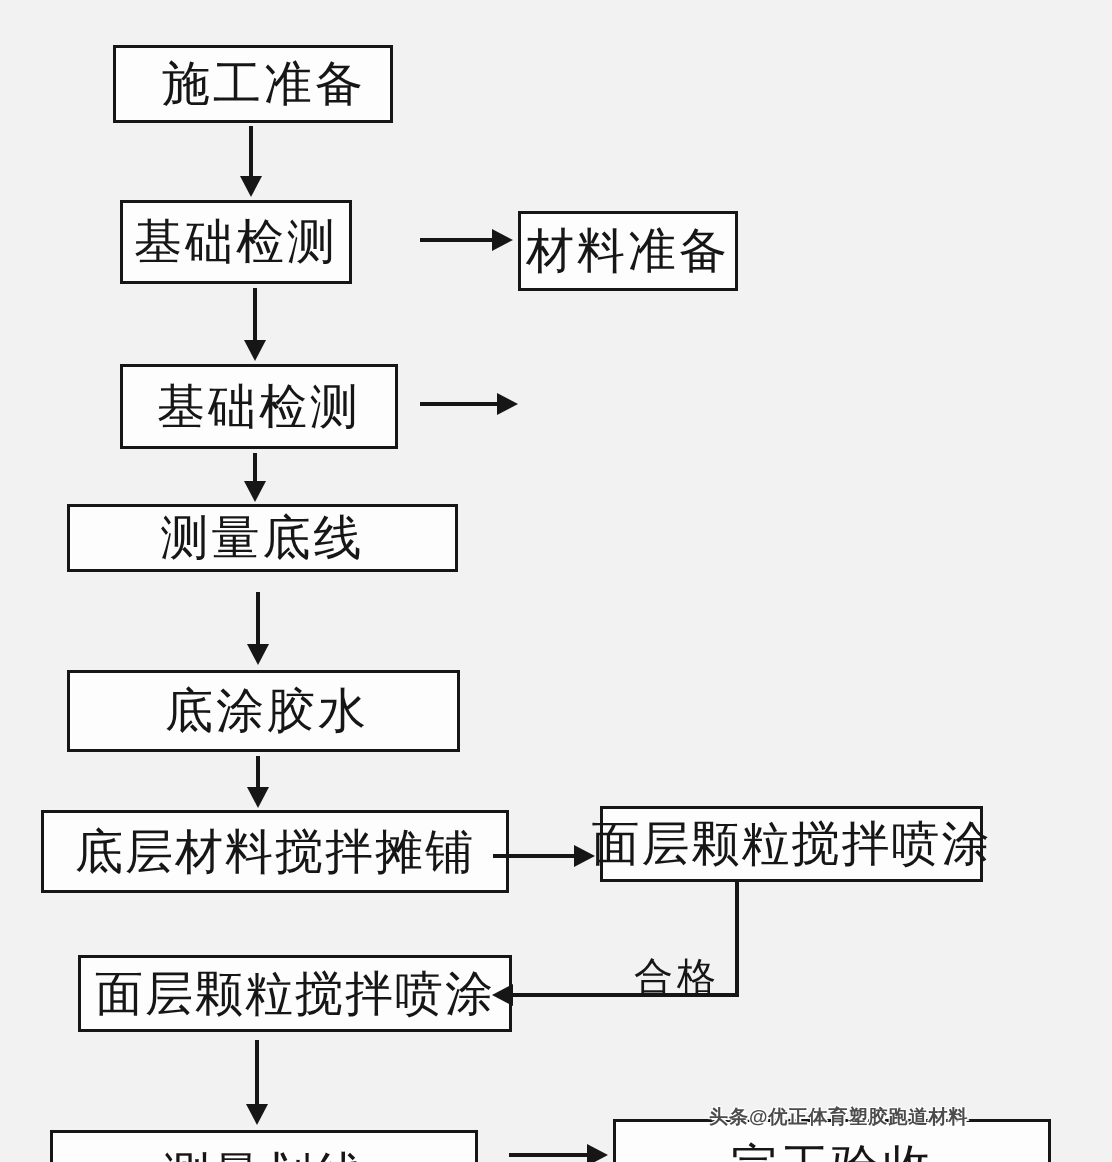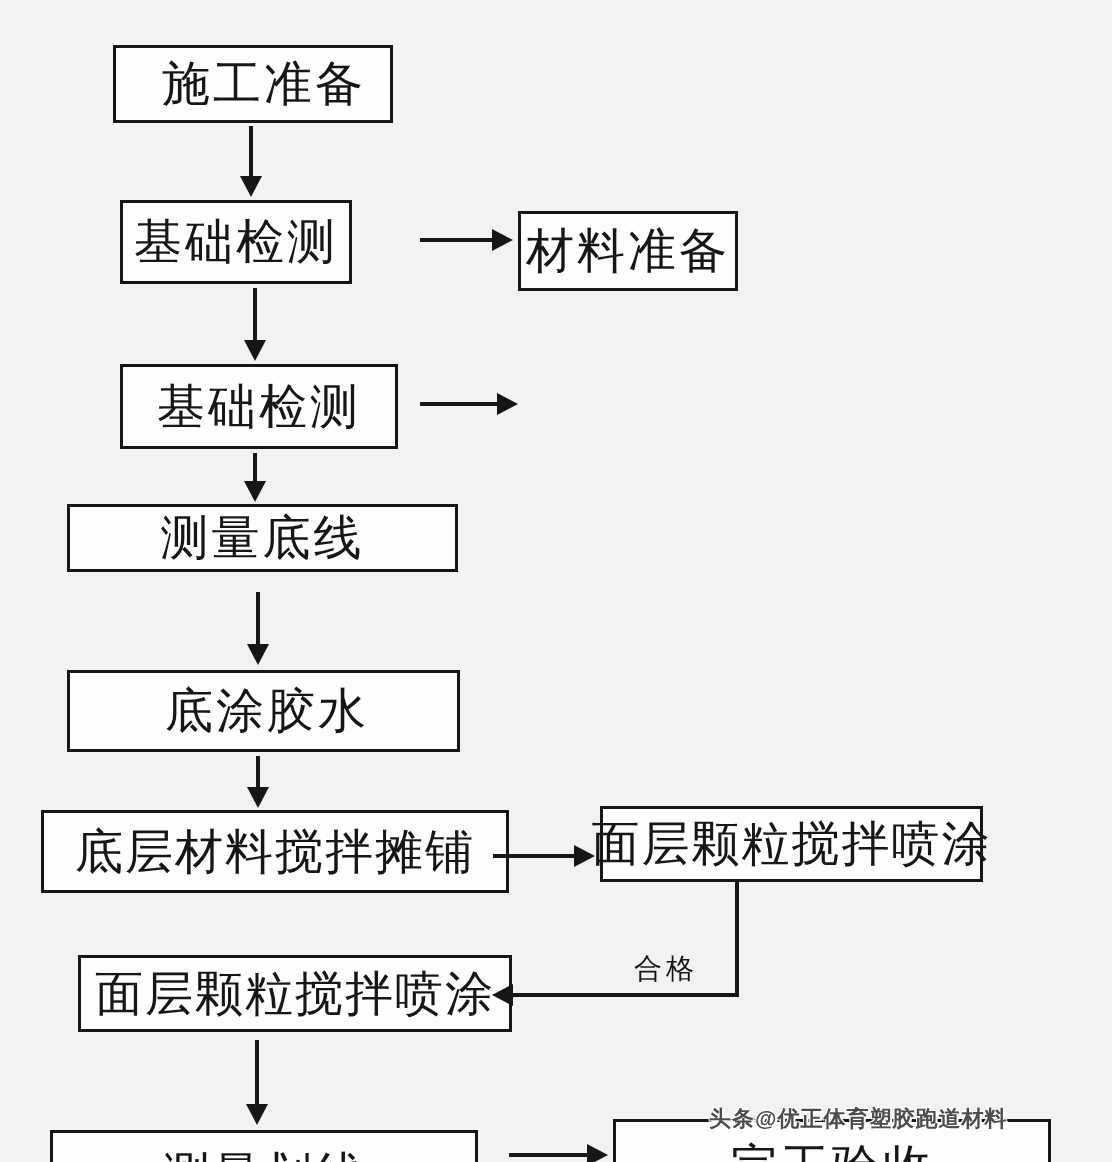--- a/index.html
+++ b/index.html
@@ -43,29 +43,29 @@
     border-left:21px solid var(--line);
   }
   .head-left{
     position:absolute;width:0;height:0;
     border-top:11px solid transparent;
     border-bottom:11px solid transparent;
     border-right:21px solid var(--line);
   }
   .edge-label{
     position:absolute;
-    font-size:28px;
+    font-size:39px;
     color:var(--line);
     letter-spacing:4px;
     font-weight:500;
   }
   .watermark{
     position:absolute;
     left:709px;top:1104px;
-    font-size:22px;
+    font-size:19px;
     font-weight:bold;
     letter-spacing:1px;
     color:var(--wm);
     white-space:nowrap;
     z-index:5;
     text-shadow:
       -1px -1px 0 #ffffff, 1px -1px 0 #ffffff,
       -1px  1px 0 #ffffff, 1px  1px 0 #ffffff,
        2px  2px 0 #ffffff;
   }

